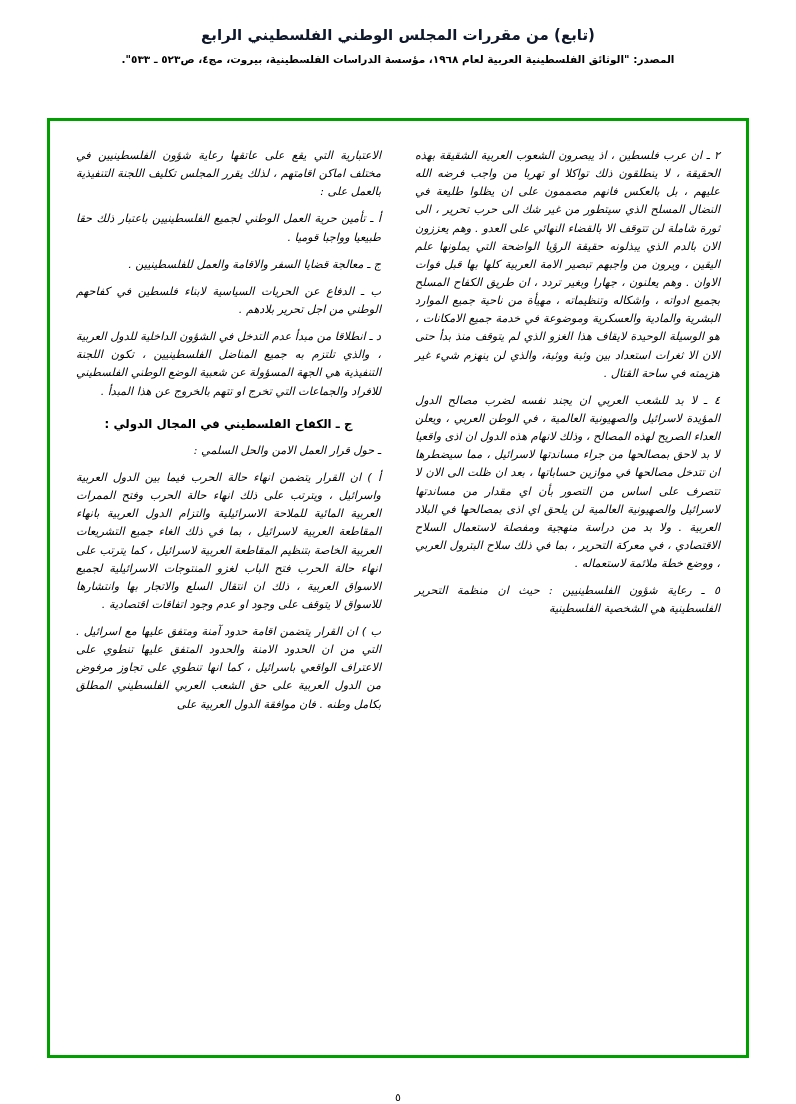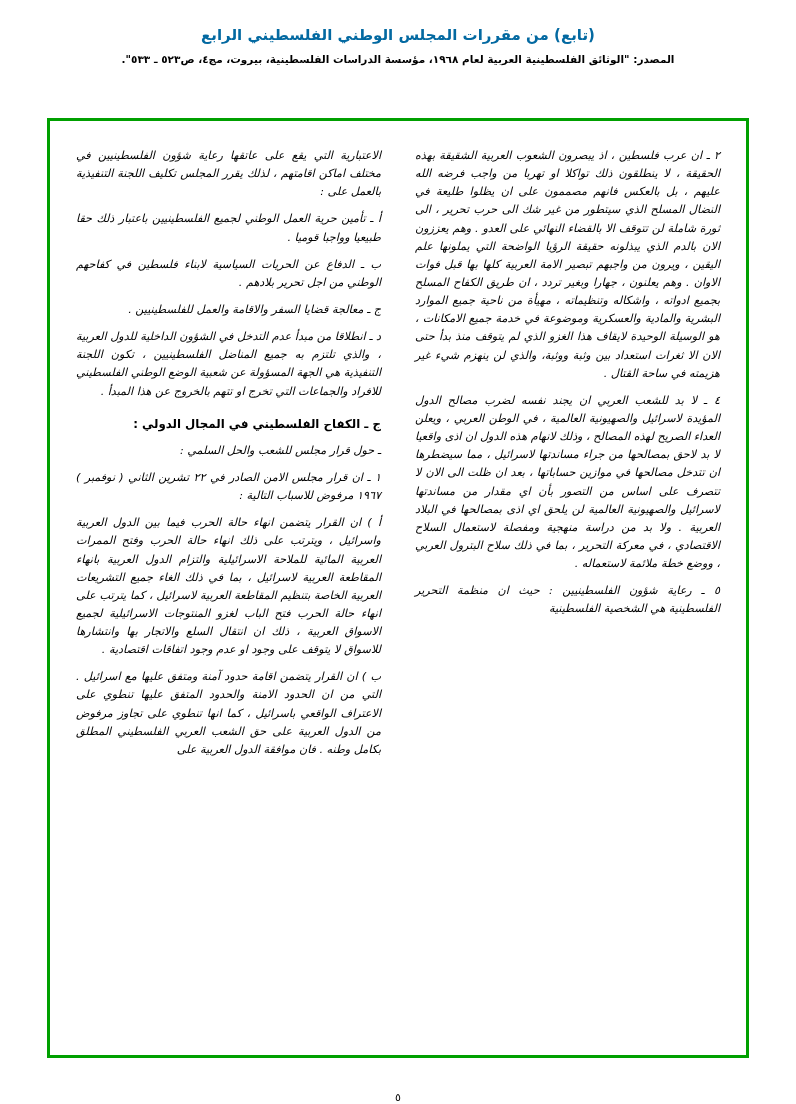--- a/index.html
+++ b/index.html
@@ -18,21 +18,21 @@
   .page {
     width: 796px;
     height: 1104px;
     position: relative;
     box-sizing: border-box;
   }
   .doc-title {
     text-align: center;
     font-size: 15px;
     font-weight: bold;
-    color: #0369a1;
+    color: #0f172a;
     margin: 26px 0 0 0;
     letter-spacing: 0px;
     direction: rtl;
   }
   .doc-source {
     text-align: center;
     font-size: 10.5px;
     font-weight: bold;
     color: #000;
     margin: 9px 0 0 0;
@@ -69,21 +69,21 @@
   .para {
     margin: 0 0 9px 0;
     text-align: justify;
     text-justify: inter-word;
     font-style: italic;
   }
   .heading {
     margin: 14px 0 8px 0;
     font-weight: bold;
     font-size: 11.8px;
-    text-align: right;
+    text-align: center;
   }
   .subheading {
     margin: 0 0 9px 0;
     font-weight: normal;
     text-align: right;
   }
   .page-number {
     position: absolute;
     bottom: 26px;
     left: 0;
@@ -105,26 +105,25 @@
     <div class="columns">
 
       <div class="col" id="col-right">
           <div class="para">٢ ـ ان عرب فلسطين ، اذ يبصرون الشعوب العربية الشقيقة بهذه الحقيقة ، لا ينطلقون ذلك تواكلا او تهربا من واجب فرضه الله عليهم ، بل بالعكس فانهم مصممون على ان يظلوا طليعة في النضال المسلح الذي سيتطور من غير شك الى حرب تحرير ، الى ثورة شاملة لن تتوقف الا بالقضاء النهائي على العدو . وهم يعززون الان بالدم الذي يبذلونه حقيقة الرؤيا الواضحة التي يملونها علم اليقين ، ويرون من واجبهم تبصير الامة العربية كلها بها قبل فوات الاوان . وهم يعلنون ، جهارا وبغير تردد ، ان طريق الكفاح المسلح بجميع ادواته ، واشكاله وتنظيماته ، مهيأة من ناحية جميع الموارد البشرية والمادية والعسكرية وموضوعة في خدمة جميع الامكانات ، هو الوسيلة الوحيدة لايقاف هذا الغزو الذي لم يتوقف منذ بدأ حتى الان الا ثغرات استعداد بين وثبة ووثبة، والذي لن ينهزم شيء غير هزيمته في ساحة القتال .</div>
           <div class="para">٤ ـ لا بد للشعب العربي ان يجند نفسه لضرب مصالح الدول المؤيدة لاسرائيل والصهيونية العالمية ، في الوطن العربي ، ويعلن العداء الصريح لهذه المصالح ، وذلك لانهام هذه الدول ان اذى واقعيا لا بد لاحق بمصالحها من جراء مساندتها لاسرائيل ، مما سيضطرها ان تتدخل مصالحها في موازين حساباتها ، بعد ان ظلت الى الان لا تتصرف على اساس من التصور بأن اي مقدار من مساندتها لاسرائيل والصهيونية العالمية لن يلحق اي اذى بمصالحها في البلاد العربية . ولا بد من دراسة منهجية ومفصلة لاستعمال السلاح الاقتصادي ، في معركة التحرير ، بما في ذلك سلاح البترول العربي ، ووضع خطة ملائمة لاستعماله .</div>
           <div class="para">٥ ـ رعاية شؤون الفلسطينيين : حيث ان منظمة التحرير الفلسطينية هي الشخصية الفلسطينية</div>
         </div>
       <div class="col" id="col-left">
           <div class="para">الاعتبارية التي يقع على عاتقها رعاية شؤون الفلسطينيين في مختلف اماكن اقامتهم ، لذلك يقرر المجلس تكليف اللجنة التنفيذية بالعمل على :</div>
           <div class="para">أ ـ تأمين حرية العمل الوطني لجميع الفلسطينيين باعتبار ذلك حقا طبيعيا وواجبا قوميا .</div>
+          <div class="para">ج ـ معالجة قضايا السفر والاقامة والعمل للفلسطينيين .</div>
           <div class="para">ب ـ الدفاع عن الحريات السياسية لابناء فلسطين في كفاحهم الوطني من اجل تحرير بلادهم .</div>
-          <div class="para">ج ـ معالجة قضايا السفر والاقامة والعمل للفلسطينيين .</div>
           <div class="para">د ـ انطلاقا من مبدأ عدم التدخل في الشؤون الداخلية للدول العربية ، والذي تلتزم به جميع المناضل الفلسطينيين ، تكون اللجنة التنفيذية هي الجهة المسؤولة عن شعبية الوضع الوطني الفلسطيني للافراد والجماعات التي تخرج او تتهم بالخروج عن هذا المبدأ .</div>
           <div class="heading">ج ـ الكفاح الفلسطيني في المجال الدولي :</div>
-          <div class="subheading para">ـ حول قرار مجلس للشعب والحل السلمي :</div>
-          <div class="para">١ ـ ان قرار مجلس الامن الصادر في ٢٢ تشرين الثاني ( نوفمبر ) ١٩٦٧ مرفوض للاسباب التالية :</div>
+          <div class="subheading para">ـ حول قرار العمل الامن والحل السلمي :</div>
           <div class="para">أ ) ان القرار يتضمن انهاء حالة الحرب فيما بين الدول العربية واسرائيل ، ويترتب على ذلك انهاء حالة الحرب وفتح الممرات العربية المائية للملاحة الاسرائيلية والتزام الدول العربية بانهاء المقاطعة العربية لاسرائيل ، بما في ذلك الغاء جميع التشريعات العربية الخاصة بتنظيم المقاطعة العربية لاسرائيل ، كما يترتب على انهاء حالة الحرب فتح الباب لغزو المنتوجات الاسرائيلية لجميع الاسواق العربية ، ذلك ان انتقال السلع والاتجار بها وانتشارها للاسواق لا يتوقف على وجود او عدم وجود اتفاقات اقتصادية .</div>
           <div class="para">ب ) ان القرار يتضمن اقامة حدود آمنة ومتفق عليها مع اسرائيل . التي من ان الحدود الامنة والحدود المتفق عليها تنطوي على الاعتراف الواقعي باسرائيل ، كما انها تنطوي على تجاوز مرفوض من الدول العربية على حق الشعب العربي الفلسطيني المطلق بكامل وطنه . فان موافقة الدول العربية على</div>
         </div>
 
     </div>
   </div>
 
   <div class="page-number">٥</div>
 
 </div>

